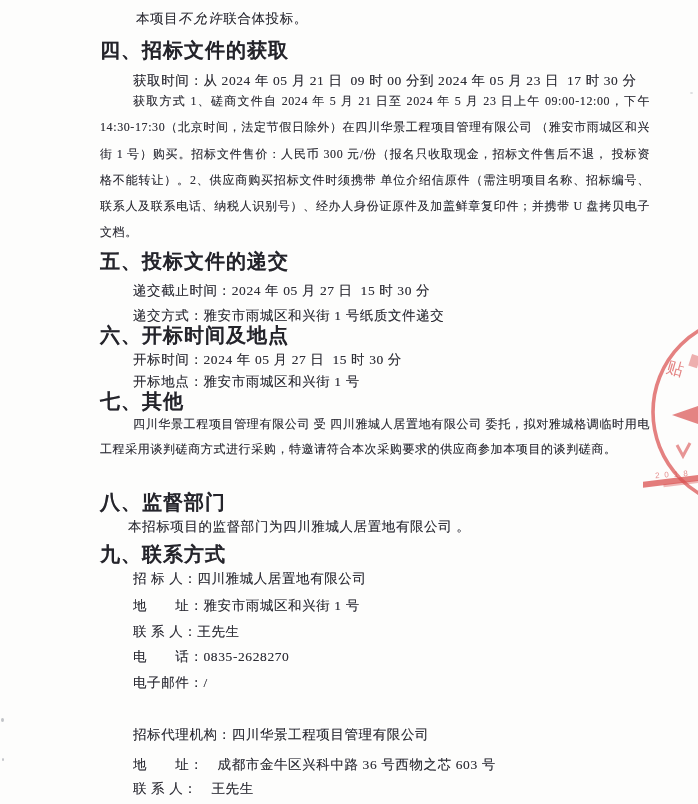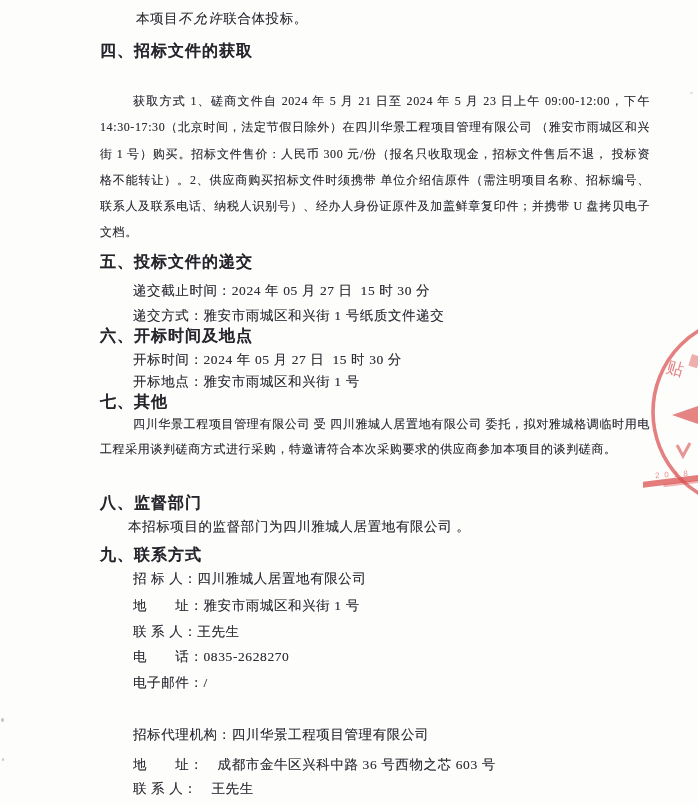--- a/index.html
+++ b/index.html
@@ -23,21 +23,21 @@
   }
   .content p, .content h2 {
     position: absolute;
     left: 0; right: 0;
     margin: 0;
     text-shadow: 0 0 0.6px rgba(46,46,66,0.45);
   }
   .heading {
     font-family: Liberation Sans, sans-serif;
     font-weight: bold;
-    font-size: 16px;
+    font-size: 20px;
     line-height: 21px;
     letter-spacing: 1px;
     color: #24242a;
   }
   .line {
     font-size: 13.5px;
     line-height: 25px;
     letter-spacing: 0.6px;
     white-space: pre-wrap;
   }
@@ -68,20 +68,21 @@
 </head>
 <body>
 
 <div class="page">
 
   <div class="content">
 
     <p class="line ind36" style="top:6px"><span>本项目</span><span class="intro-em">不允许</span><span>联合体投标。</span></p>
 
     <h2 class="heading" style="top:40px">四、招标文件的获取</h2>
+    <p class="line ind33" style="top:68px">获取时间：从 2024 年 05 月 21 日  09 时 00 分到 2024 年 05 月 23 日  17 时 30 分</p>
     <p class="para para4" style="top:88px">获取方式 1、磋商文件自 2024 年 5 月 21 日至 2024 年 5 月 23 日上午 09:00-12:00，下午 14:30-17:30（北京时间，法定节假日除外）在四川华景工程项目管理有限公司 （雅安市雨城区和兴街 1 号）购买。招标文件售价：人民币 300 元/份（报名只收取现金，招标文件售后不退， 投标资格不能转让）。2、供应商购买招标文件时须携带 单位介绍信原件（需注明项目名称、招标编号、联系人及联系电话、纳税人识别号）、经办人身份证原件及加盖鲜章复印件；并携带 U 盘拷贝电子文档。</p>
 
     <h2 class="heading" style="top:251px">五、投标文件的递交</h2>
     <p class="line ind33" style="top:278px">递交截止时间：2024 年 05 月 27 日  15 时 30 分</p>
     <p class="line ind33" style="top:303px">递交方式：雅安市雨城区和兴街 1 号纸质文件递交</p>
 
     <h2 class="heading" style="top:325px">六、开标时间及地点</h2>
     <p class="line ind33" style="top:347px">开标时间：2024 年 05 月 27 日  15 时 30 分</p>
     <p class="line ind33" style="top:369px">开标地点：雅安市雨城区和兴街 1 号</p>
 

